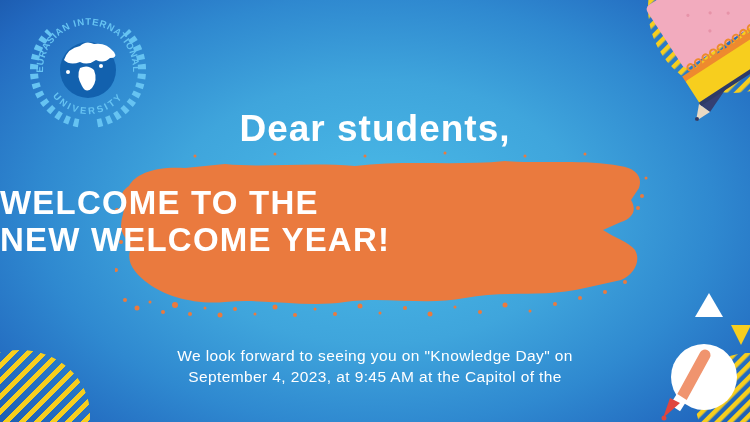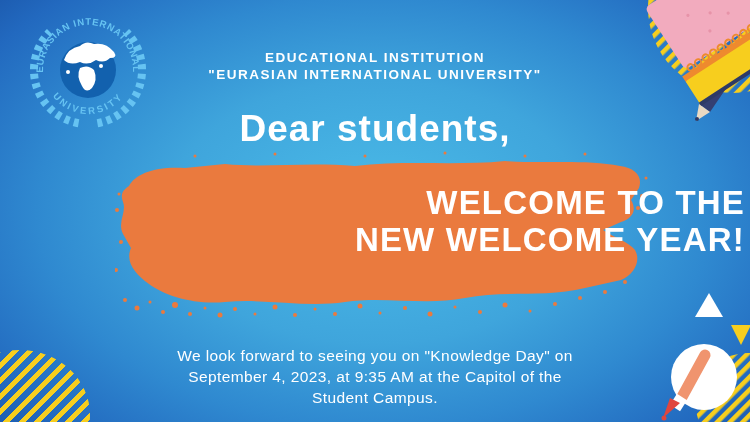--- a/index.html
+++ b/index.html
@@ -14,21 +14,21 @@
   
   .logo{left:28px;top:8px;width:120px;height:120px;}
   
   .header{left:0;right:0;top:49px;text-align:center;font-weight:700;
     font-size:13.5px;letter-spacing:1.5px;line-height:17px;}
   
   .greeting{left:0;right:0;top:108px;text-align:center;font-weight:800;
     font-size:37px;letter-spacing:1px;}
   
   .brush{left:115px;top:150px;width:535px;height:170px;}
-  .banner-text{left:0;right:5px;top:184px;text-align:right;font-weight:800;
+  .banner-text{left:0;right:5px;top:184px;text-align:left;font-weight:800;
     font-size:33px;line-height:37px;letter-spacing:1.2px;}
   
   .footer{left:0;right:0;top:345px;text-align:center;font-weight:400;
     font-size:15.5px;line-height:21px;letter-spacing:0.4px;}
   
   .deco-tr{right:0;top:0;width:140px;height:135px;}
   .deco-br{right:0;bottom:0;width:120px;height:145px;}
   .deco-bl{left:-50px;bottom:-58px;width:140px;height:130px;border-radius:50%;
     background:repeating-linear-gradient(135deg,
       var(--accent-yellow,#F7CE1E) 0 5px, transparent 5px 11px);}
@@ -56,24 +56,20 @@
       <path id="arcBottom" d="M 21.9,84 A 44 44 0 0 0 98.1,84" fill="none"></path>
     </defs>
     <text font-size="9.5" font-weight="bold" fill="var(--logo-blue,#66C3F2)" letter-spacing="0.8">
       <textPath href="#arcTop" startOffset="50%" text-anchor="middle">EURASIAN INTERNATIONAL</textPath>
     </text>
     <text font-size="9.5" font-weight="bold" fill="var(--logo-blue,#66C3F2)" letter-spacing="2.5">
       <textPath href="#arcBottom" startOffset="50%" text-anchor="middle">UNIVERSITY</textPath>
     </text>
   </svg>
 
-  <div class="abs header">
-    <div>EDUCATIONAL INSTITUTION</div>
-    <div>"EURASIAN INTERNATIONAL UNIVERSITY"</div>
-  </div>
 
   <div class="abs greeting">Dear students,</div>
 
   <svg class="abs brush" viewBox="0 0 535 170">
     <g fill="var(--accent-orange,#EA7A3E)">
       <path d="M 14 36 C 20 24, 40 16, 70 18 L 110 14 C 150 18, 190 12, 240 16
                C 290 10, 340 16, 390 11 C 430 14, 470 9, 505 16 C 520 18, 528 26, 524 38
                L 516 50 C 522 60, 518 68, 506 72 L 488 80 C 500 88, 514 92, 520 100
                C 526 110, 520 124, 506 130 L 470 138 C 430 148, 390 140, 350 148
                C 310 156, 270 146, 230 152 C 190 158, 150 148, 110 152
@@ -123,22 +119,21 @@
     </g>
   </svg>
 
   <div class="abs banner-text">
     <div>WELCOME TO THE</div>
     <div>NEW WELCOME YEAR!</div>
   </div>
 
   <div class="abs footer">
     <div>We look forward to seeing you on "Knowledge Day" on</div>
-    <div>September 4, 2023, at 9:35 AM at the Capitol of the</div>
-    <div>Student Campus.</div>
+    <div>September 4, 2023, at 9:45 AM at the Capitol of the</div>
   </div>
 
   <svg class="abs deco-tr" viewBox="0 0 140 135">
     <defs>
       <pattern id="stripesTR" width="9" height="9" patternUnits="userSpaceOnUse" patternTransform="rotate(-45)">
         <rect width="9" height="4.6" fill="var(--accent-yellow,#F7CE1E)"></rect>
       </pattern>
     </defs>
     <circle cx="123" cy="8" r="85" fill="url(#stripesTR)"></circle>
 

